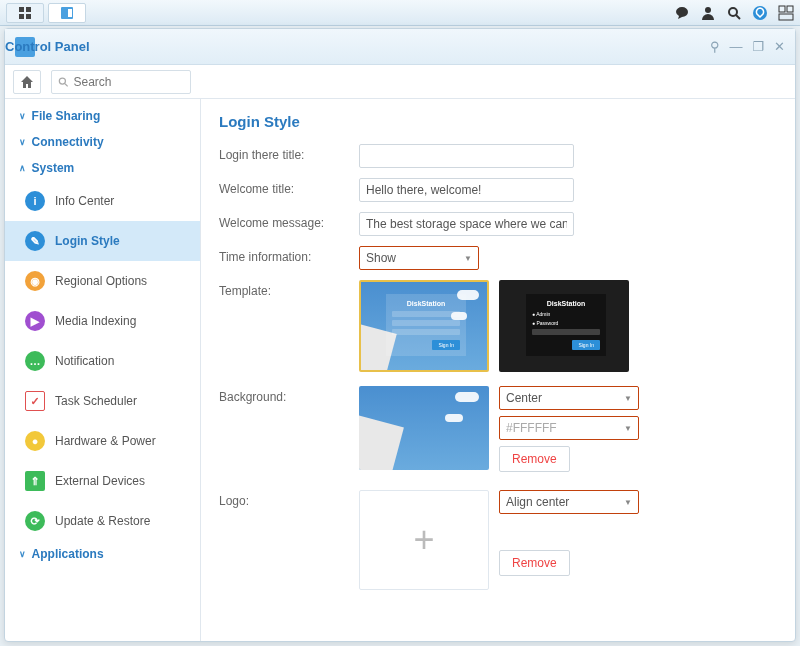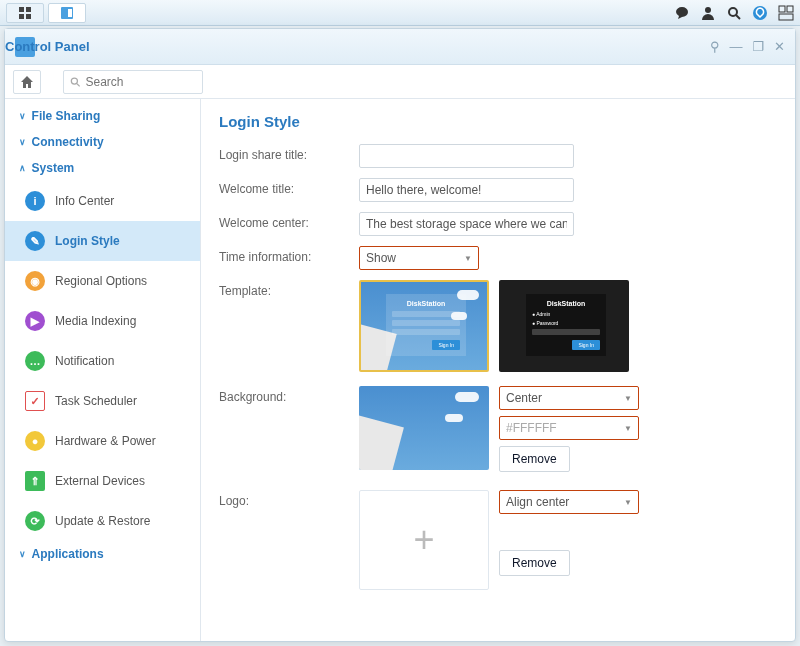--- a/index.html
+++ b/index.html
@@ -15,21 +15,21 @@
 
 
 .window { position: absolute; top: 28px; left: 4px; right: 4px; bottom: 4px; background: #fff; border: 1px solid #c3d4e0; border-radius: 4px; display: flex; flex-direction: column; box-shadow: 0 2px 8px rgba(0,0,0,.12); }
 .titlebar { height: 36px; background: linear-gradient(#f0f7fc, #e1eef7); border-bottom: 1px solid #cfdfeb; display: flex; align-items: center; padding: 0 10px; position: relative; }
 .titlebar .appicon { width: 20px; height: 20px; background: #4aa0e0; border-radius: 2px; margin-right: 8px; }
 .titlebar .title { position: absolute; left: 0; right: 0; text-align: left; color: #2b7abf; font-weight: 600; font-size: 13px; pointer-events: none; }
 .winctrls { margin-left: auto; display: flex; gap: 10px; color: #8aa3b5; z-index: 1; }
 .winctrls span { cursor: pointer; font-size: 13px; }
 
 
-.toolbar { height: 34px; border-bottom: 1px solid #e0e7ee; display: flex; align-items: center; padding: 0 8px; gap: 22px; }
+.toolbar { height: 34px; border-bottom: 1px solid #e0e7ee; display: flex; align-items: center; padding: 0 8px; gap: 10px; }
 .homebtn { width: 28px; height: 24px; border: 1px solid #d5dfe7; border-radius: 2px; display: flex; align-items: center; justify-content: center; }
 .searchbox { flex: 0 0 140px; height: 24px; border: 1px solid #d5dfe7; border-radius: 2px; display: flex; align-items: center; padding: 0 6px; color: #999; gap: 5px; }
 .searchbox input { border: none; outline: none; width: 100%; font-size: 12px; color: #666; }
 
 
 .body { flex: 1; display: flex; overflow: hidden; }
 .sidebar { width: 196px; border-right: 1px solid #e0e7ee; overflow-y: auto; padding: 4px 0 10px; }
 .sbgroup { padding: 6px 14px; color: #2b7abf; font-size: 12px; display: flex; align-items: center; gap: 6px; cursor: pointer; font-weight: 600; }
 .sbgroup .chev { font-size: 9px; color: #3b8ccb; }
 .sbitem { padding: 10px 14px 10px 20px; display: flex; align-items: center; gap: 10px; cursor: pointer; color: #555; }
@@ -54,21 +54,21 @@
 .tpl.dark { background: #1e1e1e; }
 .cloud { position: absolute; background: #fff; border-radius: 10px; opacity: .9; }
 .loginbox { position: absolute; left: 25px; top: 12px; width: 80px; background: rgba(255,255,255,.15); padding: 6px; font-size: 6px; color: #fff; }
 .tpl.dark .loginbox { background: rgba(0,0,0,.4); }
 .loginbox .tt { font-weight: bold; font-size: 7px; text-align: center; margin-bottom: 4px; }
 .loginbox .fl { background: rgba(255,255,255,.2); height: 6px; margin: 3px 0; border-radius: 1px; }
 .loginbox .bt { background: #2d8fd8; color: #fff; font-size: 5px; padding: 2px 6px; float: right; border-radius: 1px; margin-top: 2px; }
 
 .bgprev { width: 130px; height: 84px; background: linear-gradient(#4a8fd0, #6aabde); border-radius: 2px; position: relative; overflow: hidden; }
 .controls-col { display: flex; flex-direction: column; gap: 6px; margin-left: 10px; }
-.btn-sm { height: 26px; padding: 0 12px; border: 1px solid #cfd7de; border-radius: 2px; background: #fff; color: #0f172a; display: inline-flex; align-items: center; cursor: pointer; width: fit-content; }
+.btn-sm { height: 26px; padding: 0 12px; border: 1px solid #cfd7de; border-radius: 2px; background: #fff; color: #ef4444; display: inline-flex; align-items: center; cursor: pointer; width: fit-content; }
 
 .logoprev { width: 130px; height: 100px; border: 1px solid #e0e7ee; border-radius: 2px; display: flex; align-items: center; justify-content: center; color: #bbb; font-size: 36px; cursor: pointer; }
 
 
 .footer { position: absolute; bottom: 0; left: 196px; right: 0; height: 42px; border-top: 1px solid #e0e7ee; background: #fafcfd; display: flex; align-items: center; justify-content: flex-end; gap: 8px; padding: 0 14px; }
 .btn { height: 26px; padding: 0 16px; border: 1px solid #cfd7de; border-radius: 2px; background: #fff; color: #555; cursor: pointer; font-size: 12px; }
 .btn.primary { background: #2d8fd8; border-color: #2d8fd8; color: #fff; }
 
 svg { display: block; }
 </style>
@@ -209,29 +209,29 @@
       <div class="sbgroup">
           <span class="chev">∨</span>
           <span>Applications</span>
         </div>
     </div>
 
     <div class="content">
       <div class="h1">Login Style</div>
 
       <div class="row">
-        <div class="lbl">Login share title:</div>
+        <div class="lbl">Login there title:</div>
         <input class="txt" type="text" value="" style="">
       </div>
       <div class="row">
         <div class="lbl">Welcome title:</div>
         <input class="txt" type="text" value="Hello there, welcome!" style="">
       </div>
       <div class="row">
-        <div class="lbl">Welcome center:</div>
+        <div class="lbl">Welcome message:</div>
         <input class="txt" type="text" value="The best storage space where we can share all our m" style="">
       </div>
       <div class="row">
         <div class="lbl">Time information:</div>
         <div class="sel">
             <span>Show</span>
             <span class="tri">▼</span>
           </div>
       </div>
 

